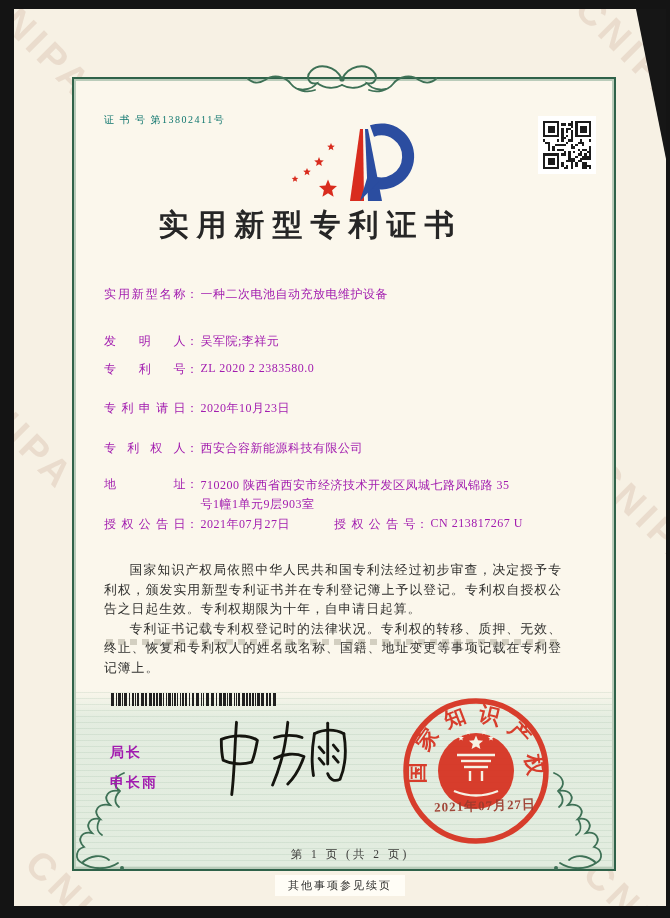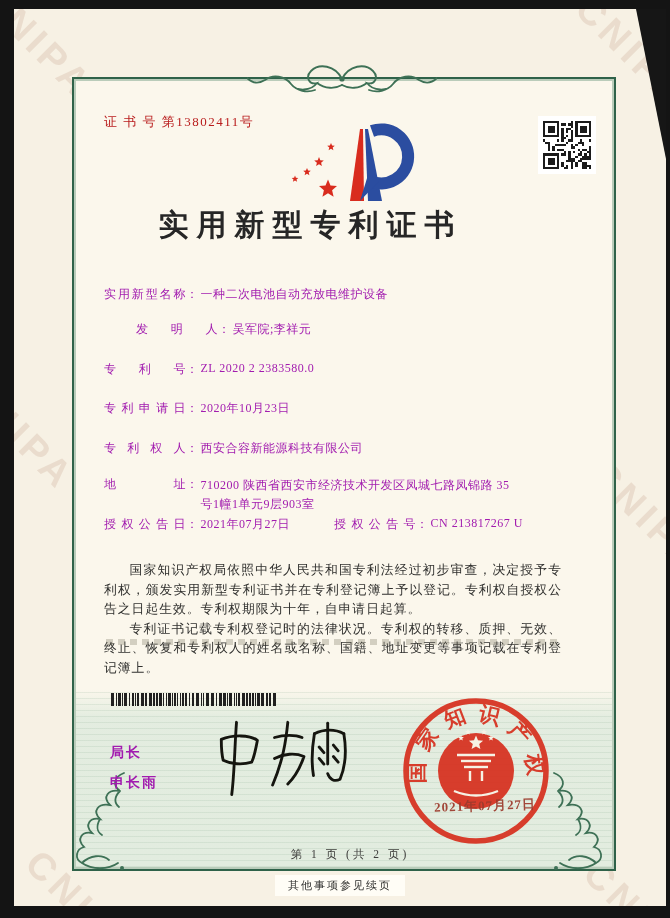--- a/index.html
+++ b/index.html
@@ -15,21 +15,21 @@
   .frame{position:absolute;left:58px;top:68px;width:540px;height:790px;background:#fbf7ec;
     border:2.5px solid #2f6249;box-shadow:inset 0 0 0 2px rgba(133,170,145,.55);}
   .panel{position:absolute;left:2px;right:2px;bottom:2px;height:178px;
     background:linear-gradient(to bottom,rgba(226,236,223,0) 0,rgba(226,236,223,.95) 16%,#e2ecdf 100%);}
   .panel .waves{position:absolute;inset:0;
     background:repeating-linear-gradient(0deg,rgba(130,168,140,.16) 0 1px,transparent 1px 6px);}
   .orn{position:absolute;pointer-events:none;}
   .orn path{fill:none;stroke:#3e7156;stroke-width:1.8;stroke-linecap:round;}
   .orn-right{transform:scaleX(-1);}
   
-  .certno{position:absolute;left:90px;top:104px;font-size:13px;letter-spacing:1.5px;color:#b91c1c;}
+  .certno{position:absolute;left:90px;top:104px;font-size:10px;letter-spacing:1.5px;color:#0f766e;}
   .qr{position:absolute;left:524px;top:107px;width:58px;height:58px;background:#ffffff;padding:0;}
   .logo{position:absolute;left:262px;top:100px;}
   .title{position:absolute;left:58px;width:469px;top:196px;text-align:center;font-size:30px;
     font-weight:bold;letter-spacing:8px;color:#262626;text-indent:8px;}
   
   .frow{position:absolute;left:90px;width:480px;font-size:12px;color:#a21caf;letter-spacing:.5px;}
   .flabel{display:inline-block;width:82px;text-align:justify;text-align-last:justify;vertical-align:top;}
   .fcolon{vertical-align:top;}
   .fval{display:inline-block;vertical-align:top;margin-left:2px;}
   .fval-pre{white-space:pre-line;width:362px;line-height:19px;}
@@ -230,21 +230,21 @@
         <polygon points="19.0,66.5 19.9,68.7 22.3,68.9 20.5,70.5 21.1,72.8 19.0,71.6 16.9,72.8 17.5,70.5 15.7,68.9 18.1,68.7" fill="#d92c1e"></polygon>
         <polygon points="52.0,70.5 54.5,76.5 61.0,77.1 56.1,81.3 57.6,87.7 52.0,84.3 46.4,87.7 47.9,81.3 43.0,77.1 49.5,76.5" fill="#d92c1e"></polygon>
       </g>
   </svg>
 
   <div class="title">实用新型专利证书</div>
 
   <div class="frow" style="top:277px;">
     <span class="flabel">实用新型名称</span><span class="fcolon">：</span><span class="fval">一种二次电池自动充放电维护设备</span>
   </div>
-  <div class="frow" style="top:312px;margin-left:32px;">
+  <div class="frow" style="top:324px;">
     <span class="flabel">发明人</span><span class="fcolon">：</span><span class="fval">吴军院;李祥元</span>
   </div>
   <div class="frow" style="top:352px;">
     <span class="flabel">专利号</span><span class="fcolon">：</span><span class="fval">ZL 2020 2 2383580.0</span>
   </div>
   <div class="frow" style="top:391px;">
     <span class="flabel">专利申请日</span><span class="fcolon">：</span><span class="fval">2020年10月23日</span>
   </div>
   <div class="frow" style="top:431px;">
     <span class="flabel">专利权人</span><span class="fcolon">：</span><span class="fval">西安合容新能源科技有限公司</span>

